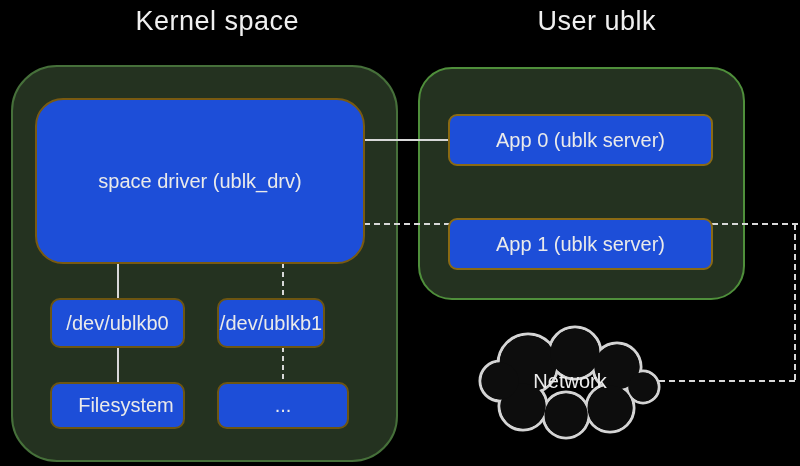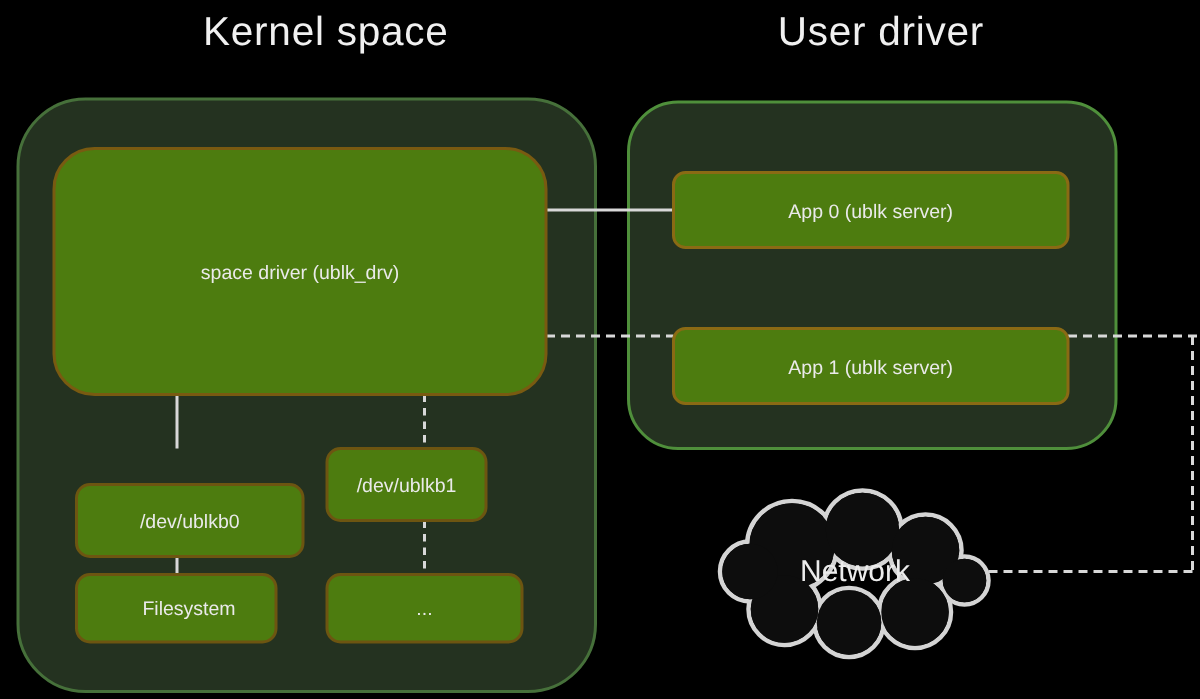--- a/index.html
+++ b/index.html
@@ -48,38 +48,38 @@
 
   .lines-svg {
     position: absolute;
     left: 0; top: 0;
     width: 800px; height: 466px;
     z-index: 2;
   }
 
   .node-box {
     position: absolute;
-    background: #4d7c0f;
+    background: #1d4ed8;
     border: 2px solid #6d5511;
     box-sizing: border-box;
     color: #eaeaea;
     display: flex;
     align-items: center;
     justify-content: center;
-    font-size: 13px;
+    font-size: 20px;
     white-space: nowrap;
     z-index: 3;
   }
   .driver-box {
     left: 35px; top: 98px;
     width: 330px; height: 166px;
     border-radius: 28px;
     border-color: #795a11;
   }
-  .dev0-box       { left: 50px;  top: 298px; width: 153px; height: 50px; border-radius: 10px; margin-top: 24px; }
+  .dev0-box       { left: 50px;  top: 298px; width: 135px; height: 50px; border-radius: 10px; }
   .dev1-box       { left: 217px; top: 298px; width: 108px; height: 50px; border-radius: 10px; }
   .filesystem-box { left: 50px;  top: 382px; width: 135px; height: 47px; border-radius: 10px; padding-left: 17px; }
   .more-box       { left: 217px; top: 382px; width: 132px; height: 47px; border-radius: 10px; }
   .app-box {
     width: 265px; height: 52px;
     border-radius: 9px;
     border-color: #8a6a14;
     left: 448px;
   }
   .app0-box { top: 114px; }
@@ -95,21 +95,21 @@
     z-index: 4;
   }
 </style>
 </head>
 <body>
 
 <div class="canvas">
 
   <div class="title kernel-title">Kernel space</div>
 
-  <div class="title user-title">User driver</div>
+  <div class="title user-title">User ublk</div>
 
   <div class="space-container kernel-container"></div>
 
   <div class="space-container user-container"></div>
 
   <svg class="lines-svg" viewBox="0 0 800 466" xmlns="http://www.w3.org/2000/svg">
 
     <line x1="364" y1="140" x2="449" y2="140" stroke="#d8d8d8" stroke-width="2"></line>
 
     <line x1="364" y1="224" x2="449" y2="224" stroke="#d8d8d8" stroke-width="2" stroke-dasharray="6,4"></line>

